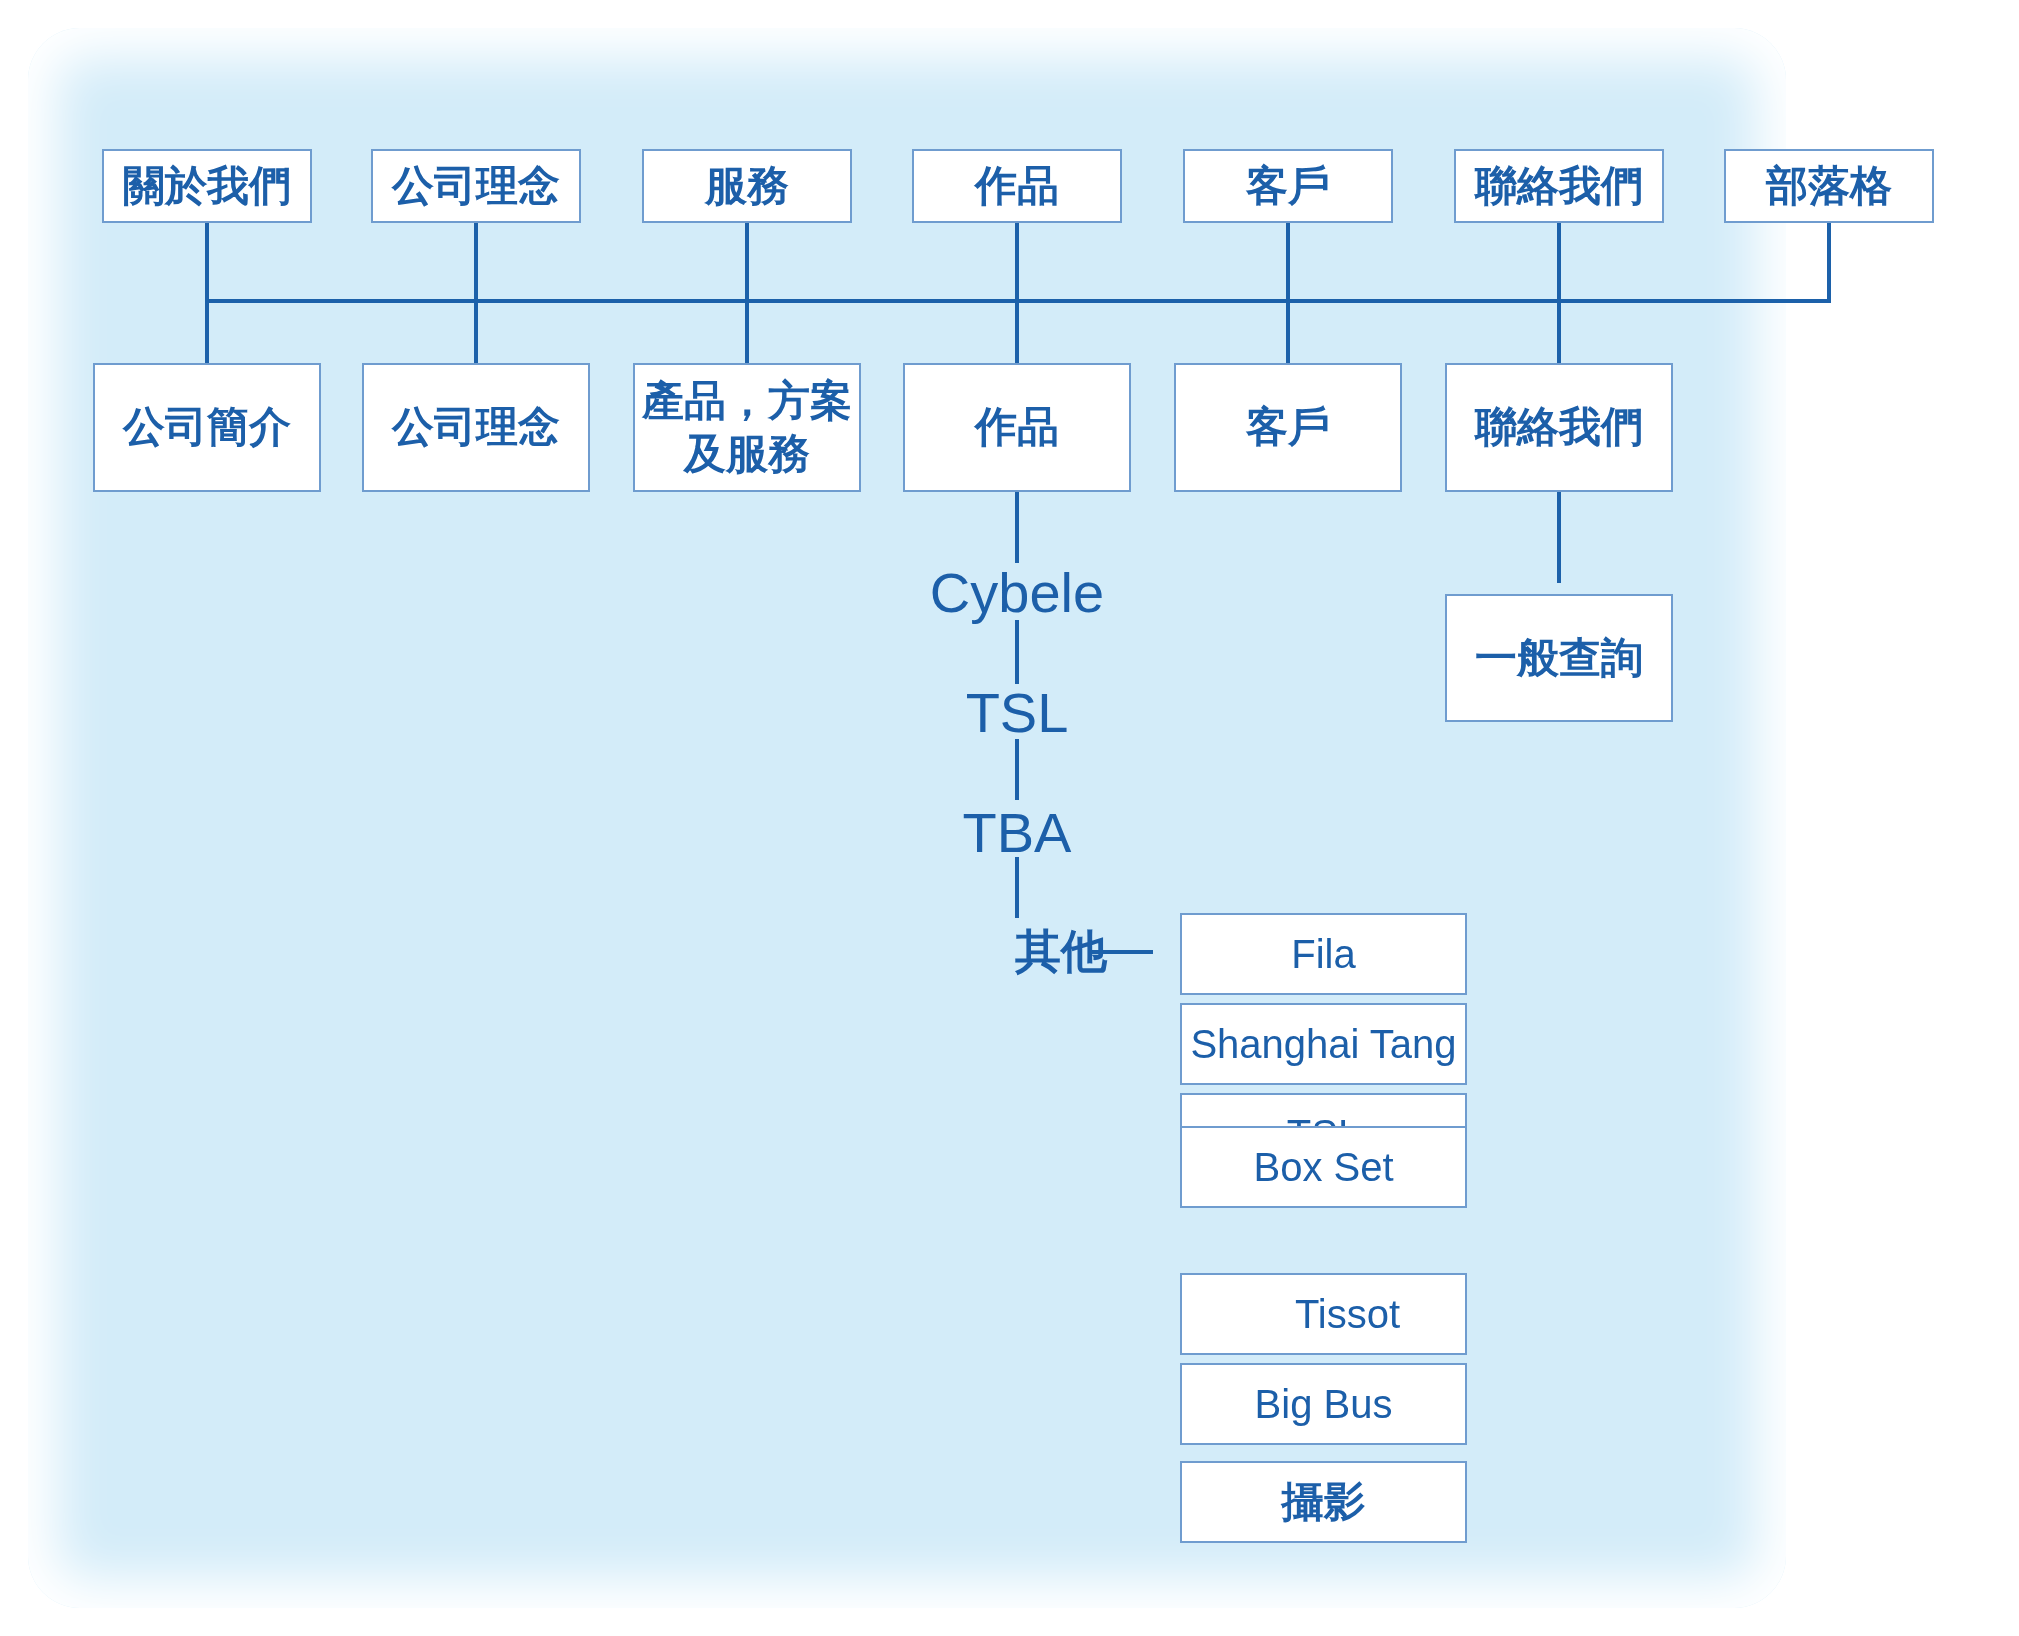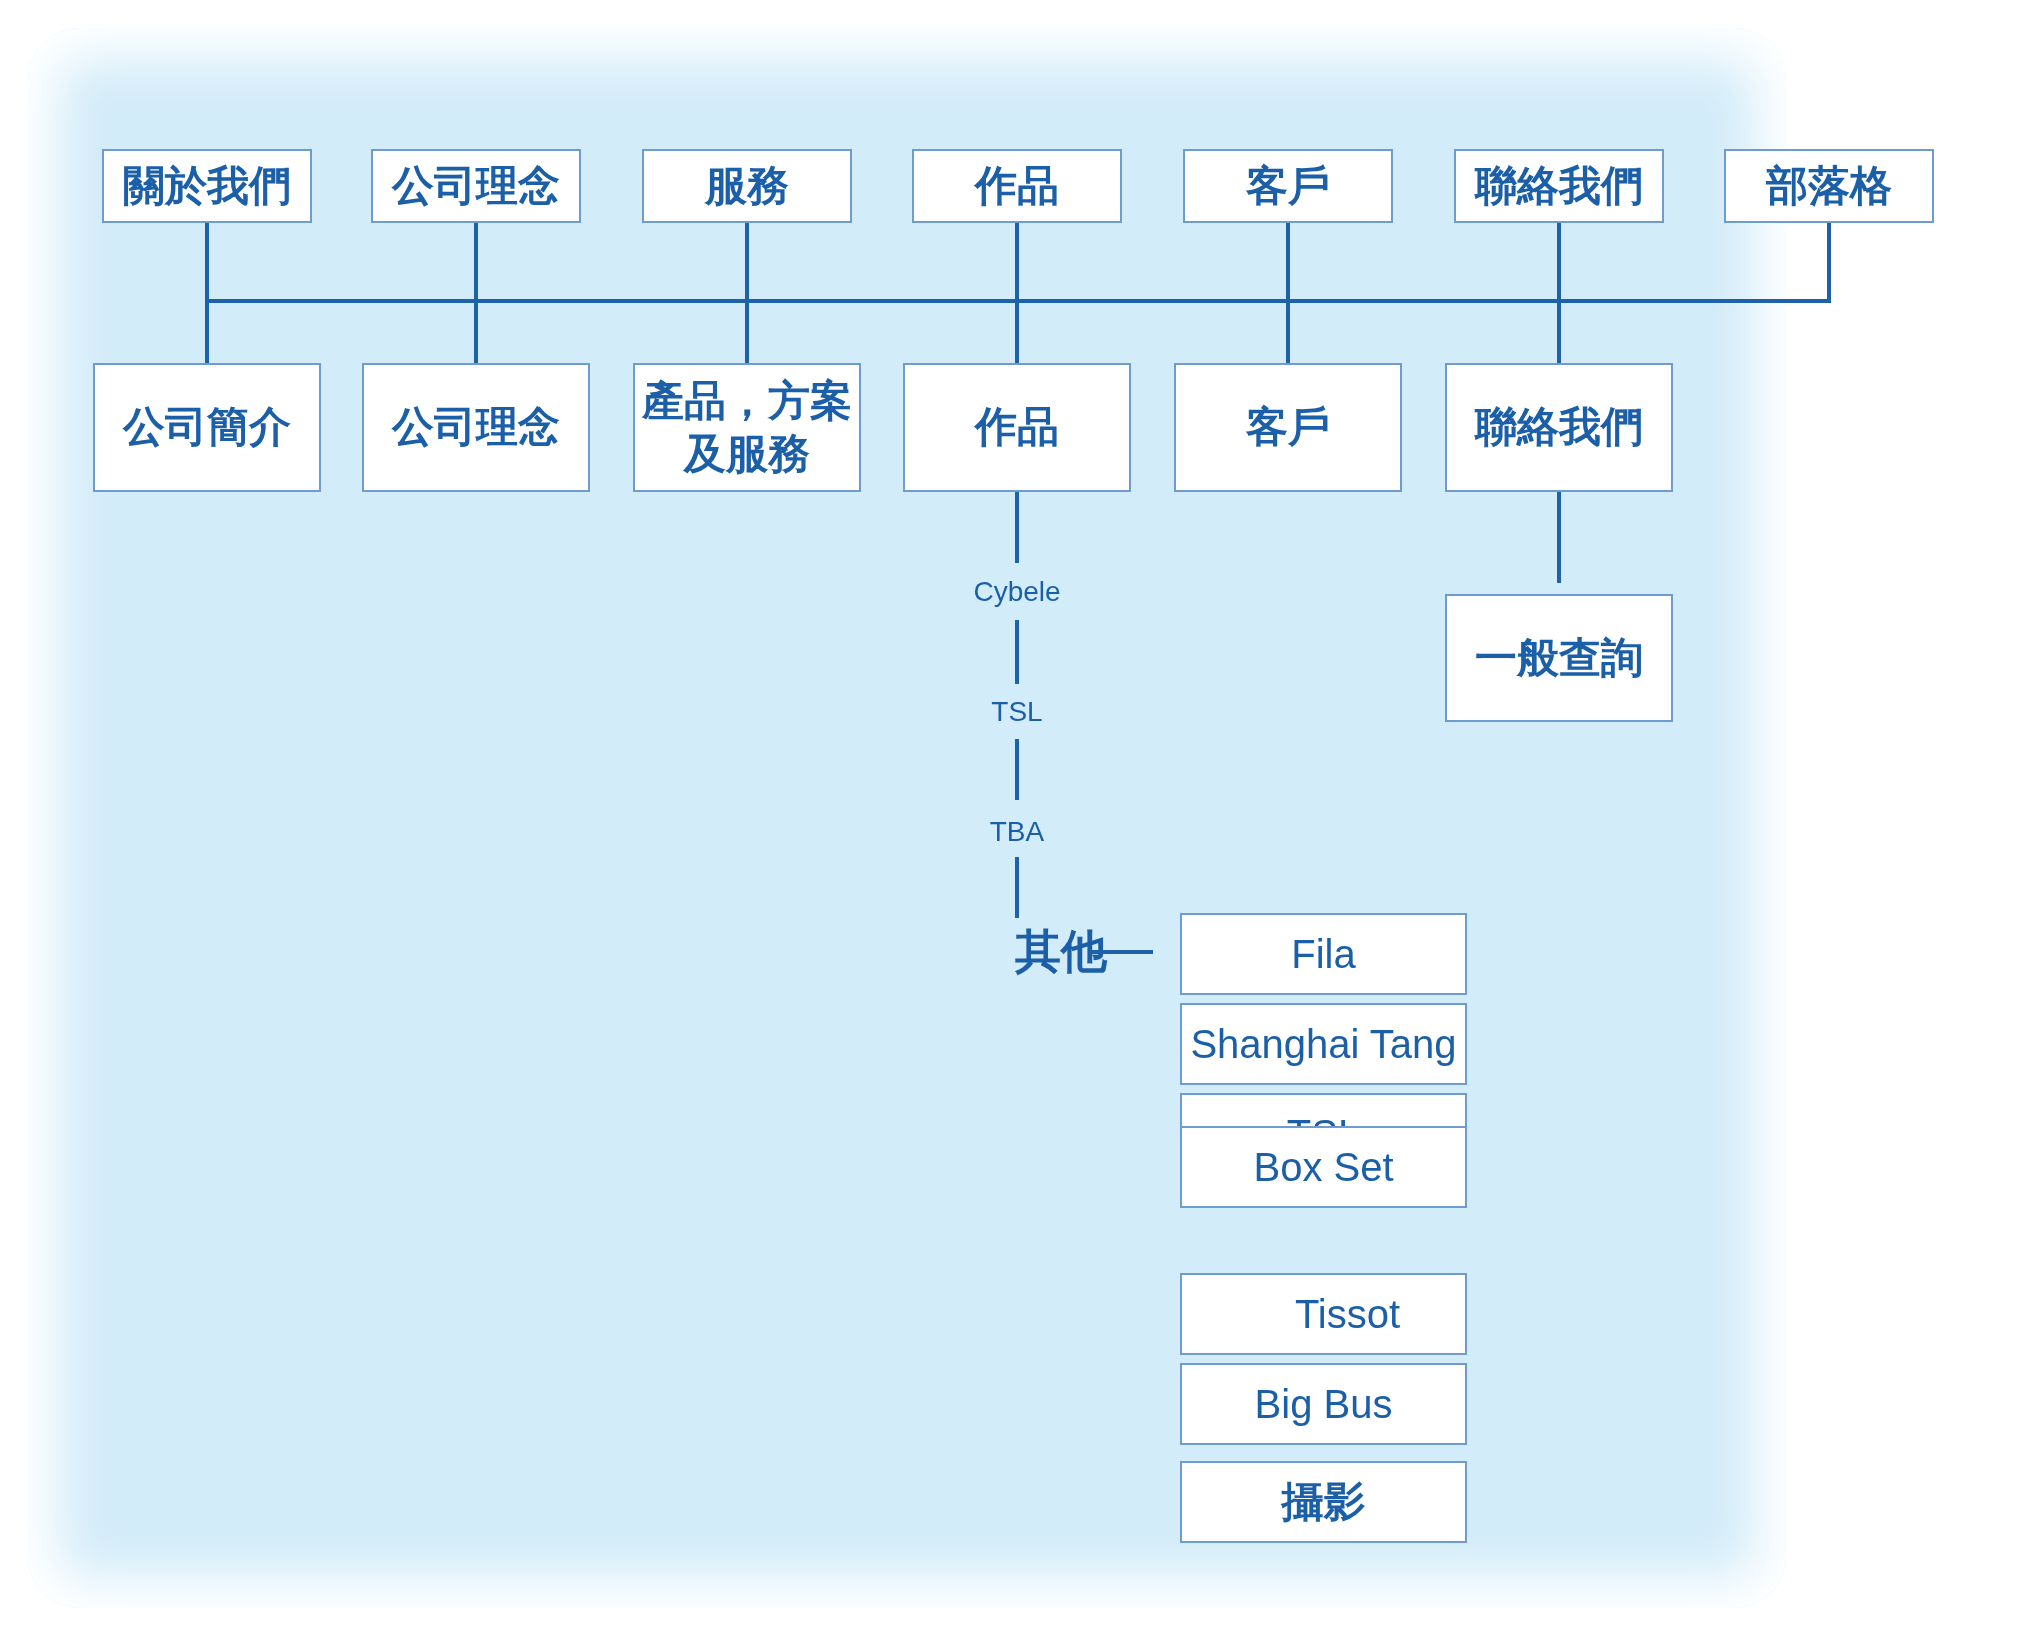--- a/index.html
+++ b/index.html
@@ -35,21 +35,21 @@
   .top-box{top:149px;width:210px;height:74px;font-size:42px;font-weight:600;}
   .second-box{top:363px;width:228px;height:129px;font-size:42px;font-weight:600;line-height:1.25;}
   .child-box{width:228px;height:128px;font-size:42px;font-weight:600;}
   .list-box{left:1180px;width:287px;height:82px;font-size:40px;font-weight:400;}
   .list-box.cjk{font-weight:600;font-size:42px;}
   .vline{position:absolute;width:4px;background:var(--line);}
   .hline{position:absolute;height:4px;background:var(--line);}
   .chain-label{
     position:absolute;
     color:var(--text);
-    font-size:28px;font-weight:400;
+    font-size:56px;font-weight:400;
     transform:translate(-50%,-50%);
     white-space:nowrap;
   }
   .chain-label.cjk{font-weight:600;font-size:46px;}
 </style>
 </head>
 <body>
 
 <div class="page">
   <div class="panel"></div>

